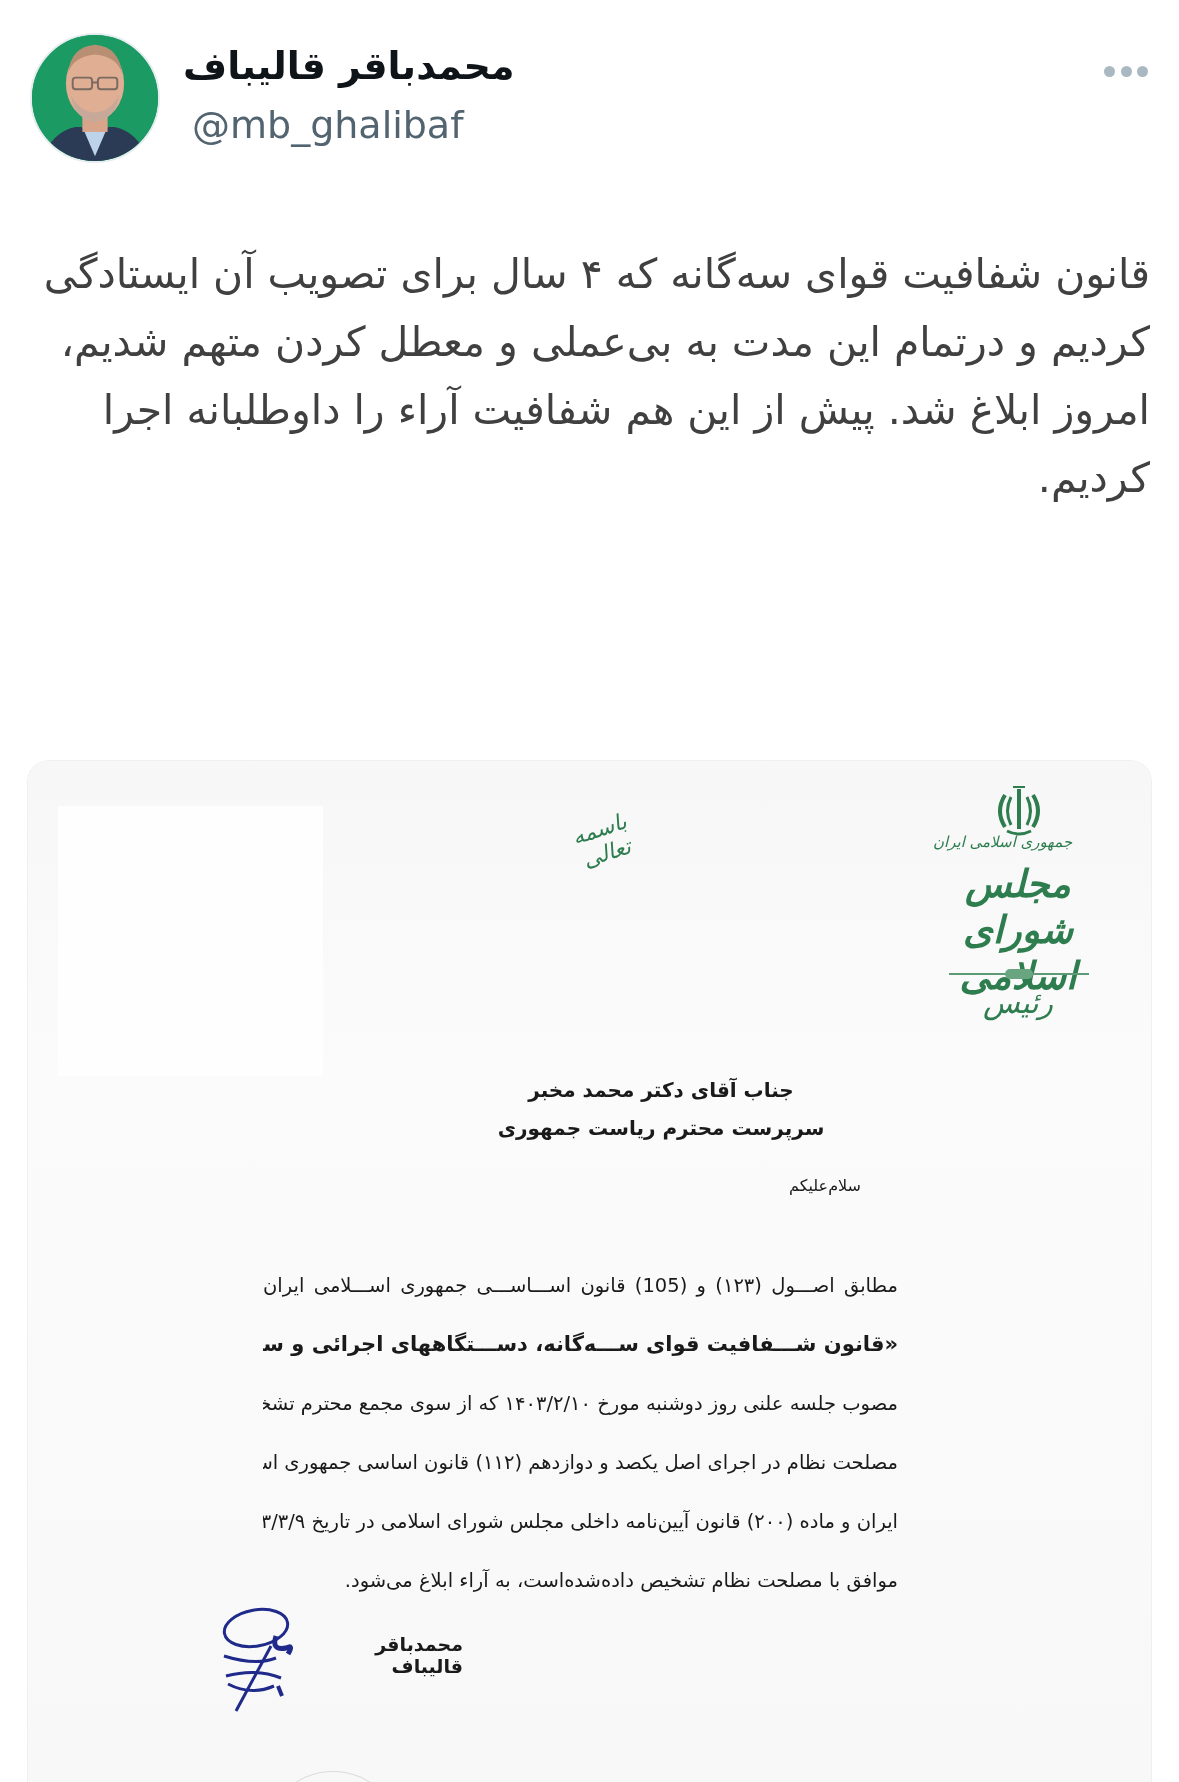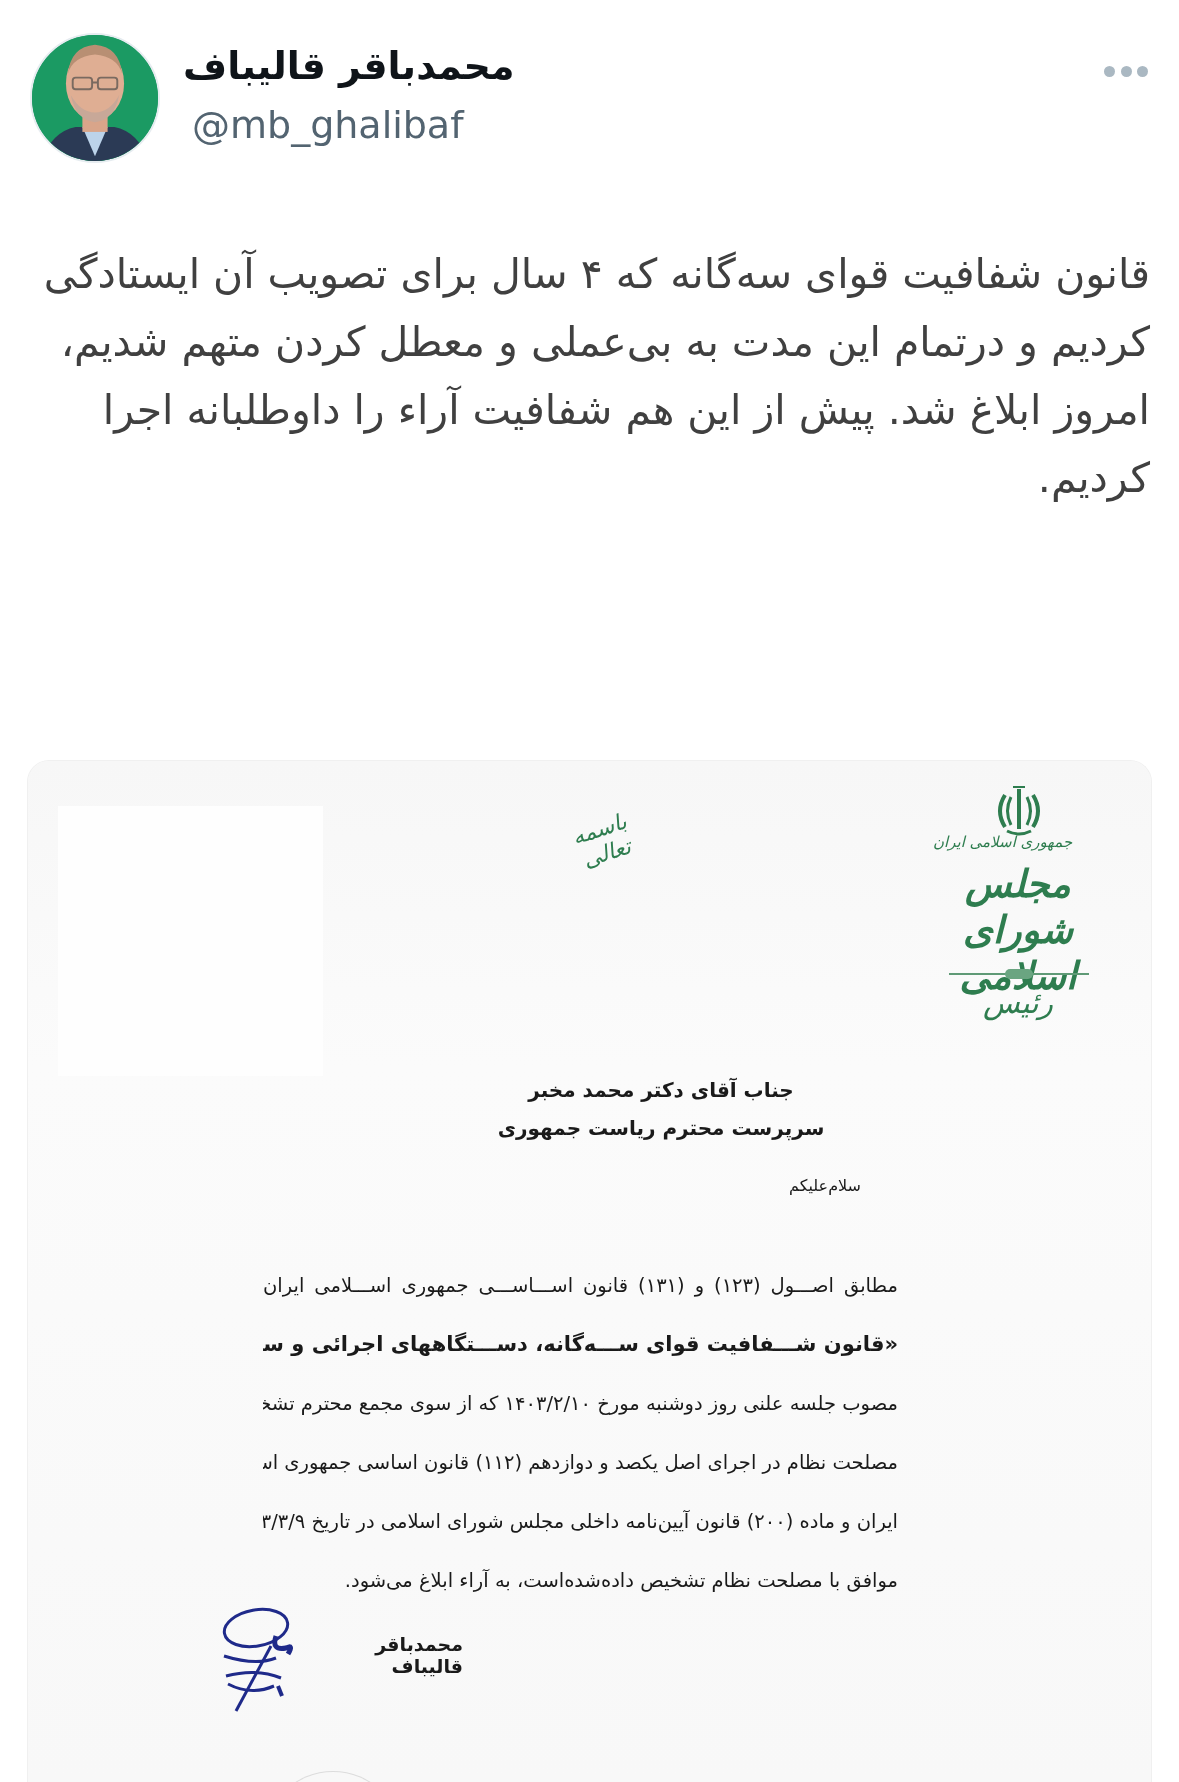--- a/index.html
+++ b/index.html
@@ -281,21 +281,21 @@
     <div class="bismillah">باسمه تعالی</div>
 
     <div class="addressee">
       <div>جناب آقای دکتر محمد مخبر</div>
       <div>سرپرست محترم ریاست جمهوری</div>
     </div>
 
     <div class="salutation">سلام‌علیکم</div>
 
     <div class="doc-body">
-      <span class="line">مطابق اصـــول (۱۲۳) و (۱۳۱) قانون اســـاســـی جمهوری اســـلامی ایران</span>
+      <span class="line">مطابق اصـــول (۱۲۳) و (105) قانون اســـاســـی جمهوری اســـلامی ایران</span>
       <span class="line bold">«قانون شـــفافیت قوای ســـه‌گانه، دســـتگاههای اجرائی و ســـایر نهادها»</span>
       <span class="line">مصوب جلسه علنی روز دوشنبه مورخ ۱۴۰۳/۲/۱۰ که از سوی مجمع محترم تشخیص</span>
       <span class="line">مصلحت نظام در اجرای اصل یکصد و دوازدهم (۱۱۲) قانون اساسی جمهوری اسلامی</span>
       <span class="line">ایران و ماده (۲۰۰) قانون آیین‌نامه داخلی مجلس شورای اسلامی در تاریخ ۱۴۰۳/۳/۹</span>
       <span class="line last">موافق با مصلحت نظام تشخیص داده‌شده‌است، به آراء ابلاغ می‌شود.</span>
     </div>
 
     <div class="signature-name">محمدباقر قالیباف</div>
     <svg class="signature-mark" viewBox="0 0 90 110">
       <ellipse cx="40" cy="22" rx="32" ry="18" fill="none" stroke="#1f2a8a" stroke-width="3" transform="rotate(-10 40 22)"></ellipse>

